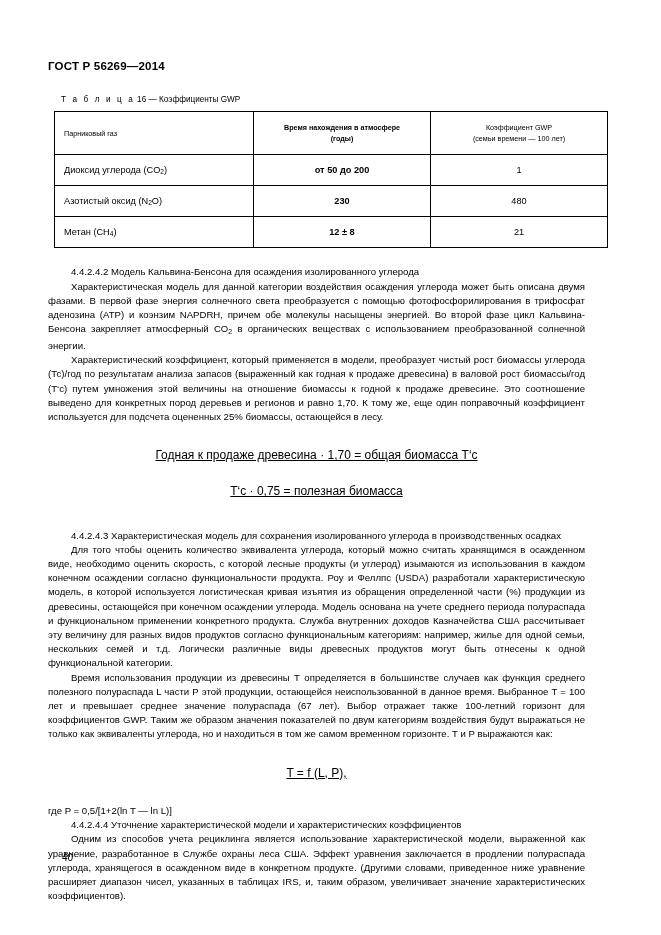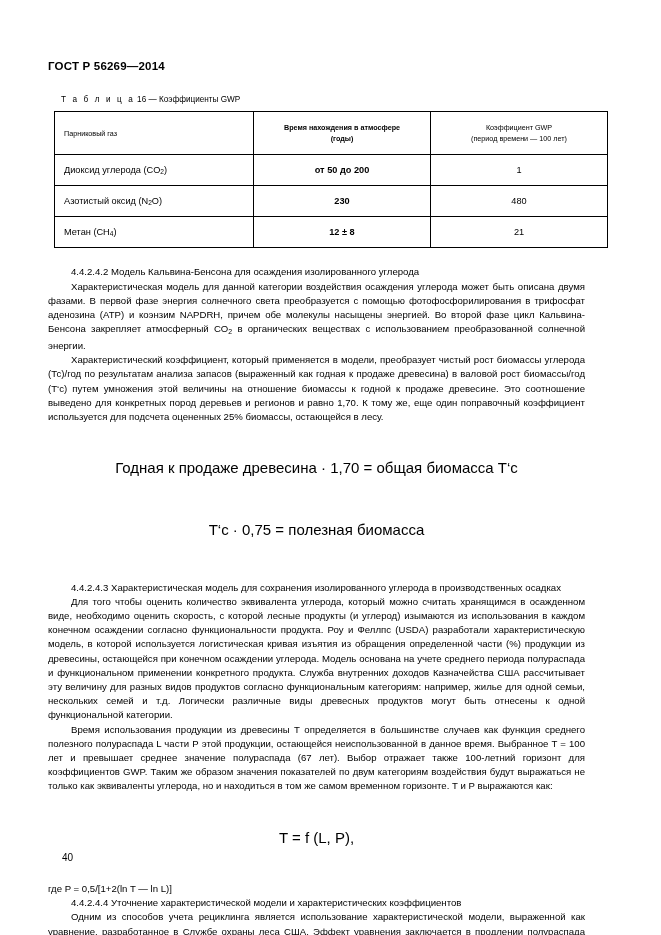--- a/index.html
+++ b/index.html
@@ -98,24 +98,25 @@
     margin: 0;
     font-size: 9.6px;
     line-height: 14.2px;
     text-indent: 23px;
     text-align: justify;
   }
   p.heading-num.stretch {
     text-align: justify;
   }
   p.formula {
-    margin: 17px;
-    font-size: 15px;
+    margin: 4px;
+    font-size: 12px;
     line-height: 14.2px;
     text-align: center;
+    text-decoration: underline;
   }
   .gap-sm  { height: 14px; }
   .gap-md  { height: 20px; }
   .gap-lg  { height: 26px; }
 
   sub.chem {
     font-size: 0.72em;
     vertical-align: -0.22em;
   }
 
@@ -149,21 +150,21 @@
         <tr>
           <th class="col-gas">
             <span>Парниковый газ</span>
           </th>
           <th class="col-time">
             <span>Время нахождения в атмосфере</span><br>
             <span>(годы)</span>
           </th>
           <th class="col-gwp">
             <span>Коэффициент GWP</span><br>
-            <span>(период времени — 100 лет)</span>
+            <span>(семьи времени — 100 лет)</span>
           </th>
         </tr>
       </thead>
       <tbody>
         <tr>
           <td class="col-gas"><span>Диоксид углерода (CO</span><sub>2</sub><span>)</span></td>
           <td class="col-time">от 50 до 200</td>
           <td class="col-gwp">1</td>
         </tr>
         <tr>

